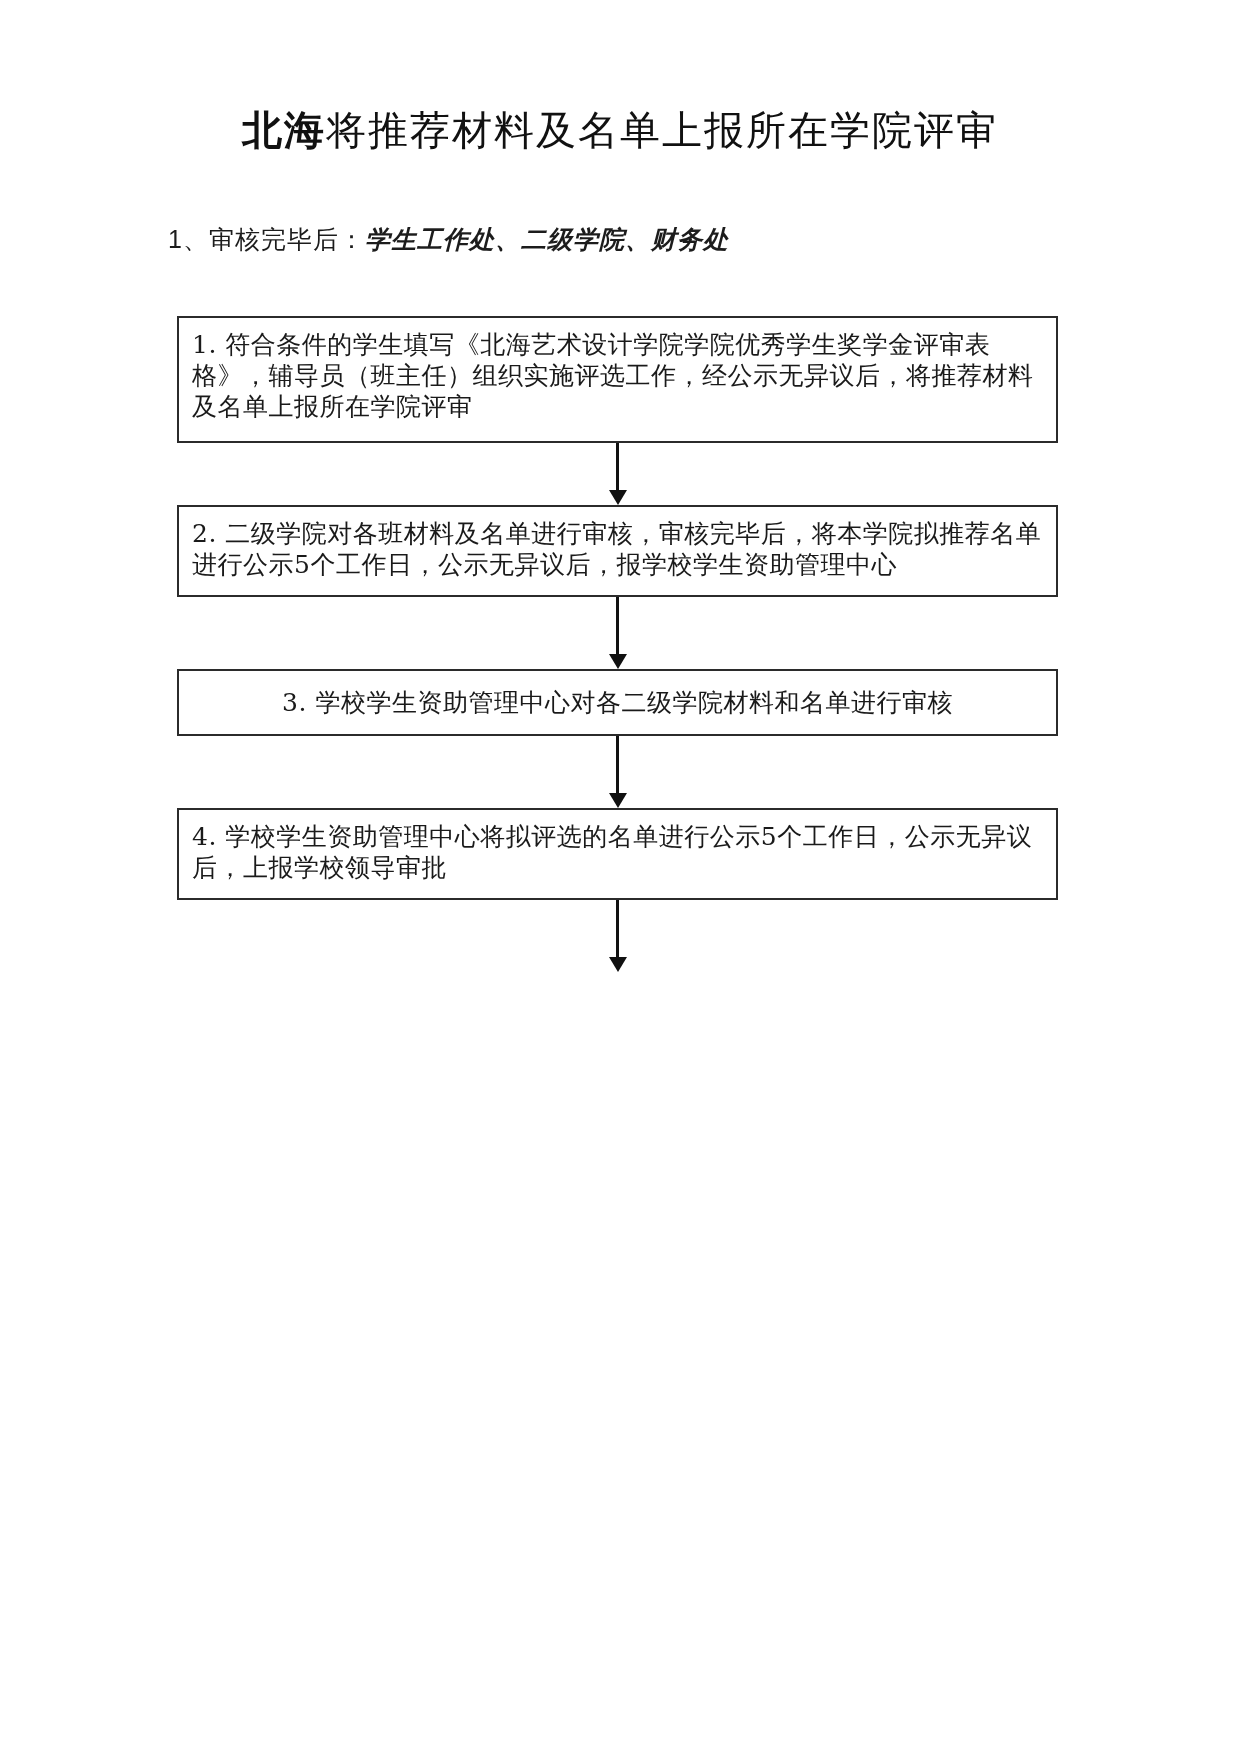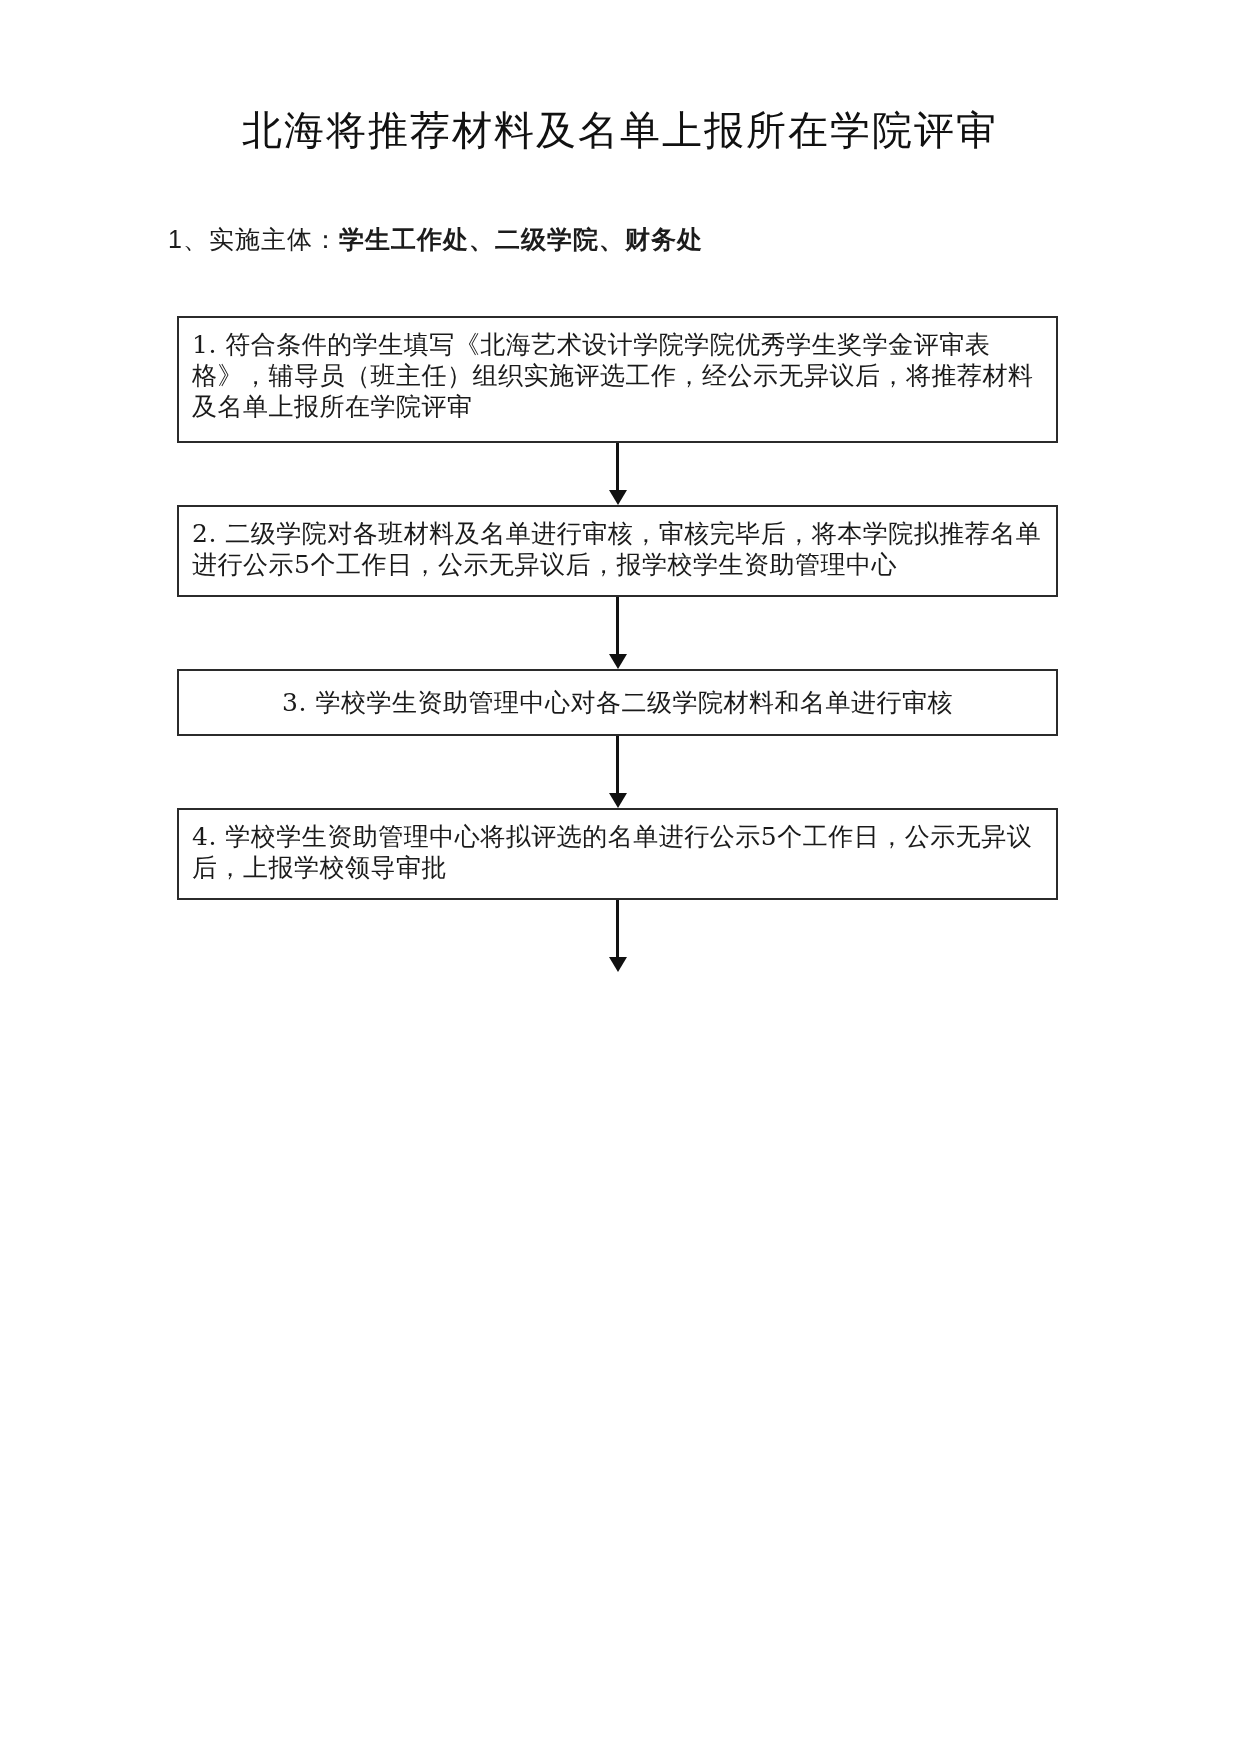--- a/index.html
+++ b/index.html
@@ -22,34 +22,35 @@
     width: 100%;
     text-align: center;
     font-size: 40px;
     line-height: 48px;
     font-weight: 400;
     letter-spacing: 2px;
     color: #111111;
     font-family: "Liberation Sans", sans-serif;
   }
   .title .title-bold {
-    font-weight: 400;
+    font-weight: 700;
   }
   .intro {
     margin: 68px 0 0 168px;
   }
   .intro-item {
     font-size: 25px;
     line-height: 34px;
     margin-bottom: 10px;
     color: #1c1c1c;
     letter-spacing: 1px;
   }
   .intro-item .intro-value {
     font-weight: 700;
+    font-style: italic;
   }
   .flow {
     margin: 60px 0 0 177px;
     width: 881px;
     display: flex;
     flex-direction: column;
     align-items: stretch;
   }
   .flow-box {
     box-sizing: border-box;
@@ -103,21 +104,21 @@
   }
 </style>
 </head>
 <body>
 
 <div class="page">
 
   <h1 class="title"><span class="title-bold">北海</span><span>将推荐材料及名单上报所在学院评审</span></h1>
 
   <div class="intro">
-    <div class="intro-item"><span class="intro-num">1、</span><span class="intro-label">实施主体：</span><span class="intro-value">学生工作处、二级学院、财务处</span></div>
+    <div class="intro-item"><span class="intro-num">1、</span><span class="intro-label">审核完毕后：</span><span class="intro-value">学生工作处、二级学院、财务处</span></div>
   </div>
 
   <div class="flow">
 
     <div class="flow-box flow-box--tall">
       <p>1. 符合条件的学生填写《北海艺术设计学院学院优秀学生奖学金评审表格》，辅导员（班主任）组织实施评选工作，经公示无异议后，将推荐材料及名单上报所在学院评审</p>
     </div>
 
     <div class="arrow arrow--first">
       <div class="arrow-stem"></div>

